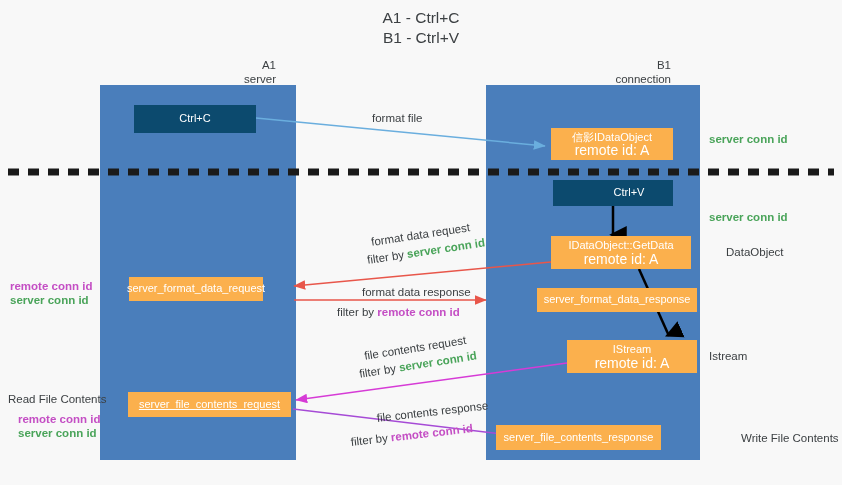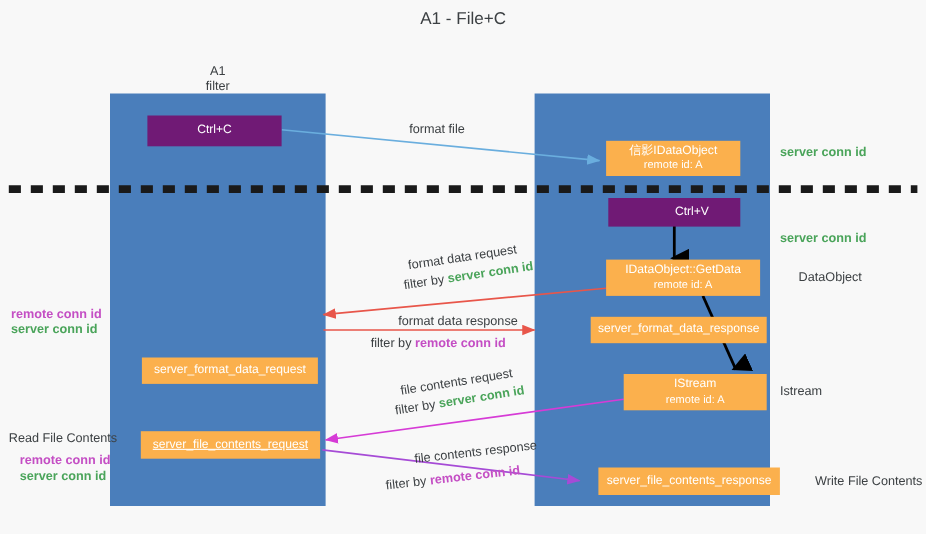--- a/index.html
+++ b/index.html
@@ -19,54 +19,59 @@
     font-size:15.5px;line-height:20px;color:#3c4043;
   }
 
   .col{
     position:absolute;background:#4a7ebb;
   }
   .col-a{left:100px;top:85px;width:196px;height:375px;}
   .col-b{left:486px;top:85px;width:214px;height:375px;}
 
   .col-head{
-    position:absolute;text-align:center;font-size:11.5px;line-height:14px;color:#3c4043;
+    position:absolute;text-align:right;font-size:11.5px;line-height:14px;color:#3c4043;
   }
 
   .node{
     position:absolute;box-sizing:border-box;
     display:flex;flex-direction:column;align-items:center;justify-content:center;
     color:#ffffff;font-size:11px;line-height:13.5px;text-align:center;
   }
-  .node.green{background:#701a75;}
+  .node.green{background:#0c4a6e;}
   .node.orange{background:#fbb04d;}
-  .node .l2{font-size:10px;text-align:right;}
+  .node .l2{font-size:14px;text-align:right;}
 
   .lbl{position:absolute;font-size:11.5px;line-height:16px;white-space:nowrap;}
   .lbl .green{color:#4aa45a;font-weight:bold;}
   .lbl .purple{color:#c44ec4;font-weight:bold;}
   .lbl.bold-green{color:#4aa45a;font-weight:bold;}
   .lbl.bold-purple{color:#c44ec4;font-weight:bold;}
   .lbl.plain{color:#3c4043;}
   .rot-a{transform:rotate(-8.5deg);transform-origin:left top;}
   .rot-c{transform:rotate(-9deg);transform-origin:left top;}
   .rot-d{transform:rotate(-6.5deg);transform-origin:left top;}
 </style>
 </head>
 <body>
 
 <div id="canvas">
 
   <div class="title">
-    <div>A1 - File+C</div>
+    <div>A1 - Ctrl+C</div>
+    <div>B1 - Ctrl+V</div>
   </div>
 
   <div class="col-head" style="left:120px;top:58px;width:156px;">
     <div>A1</div>
-    <div>filter</div>
+    <div>server</div>
+  </div>
+  <div class="col-head" style="left:515px;top:58px;width:156px;">
+    <div>B1</div>
+    <div>connection</div>
   </div>
 
   <div class="col col-a"></div>
   <div class="col col-b"></div>
 
   <svg class="layer">
     <defs>
       <marker id="ah-blue" markerWidth="9" markerHeight="9" refX="7.5" refY="3.2" orient="auto">
         <path d="M0,0 L8,3.2 L0,6.4 z" fill="#6aaede"></path>
       </marker>
@@ -117,33 +122,33 @@
   <div class="node orange" style="left:551px;top:236px;width:140px;height:33px;">
     <div>IDataObject::GetData</div>
     <div class="l2">remote id: A</div>
   </div>
 
   <div class="node orange" style="left:567px;top:340px;width:130px;height:33px;">
     <div>IStream</div>
     <div class="l2">remote id: A</div>
   </div>
 
-  <div class="node orange" style="left:129px;top:277px;width:160px;height:24px;margin-top:48px;">
+  <div class="node orange" style="left:129px;top:277px;width:134px;height:24px;">
     <div>server_format_data_request</div>
   </div>
 
   <div class="node orange" style="left:489px;top:288px;width:160px;height:24px;margin-left:48px;">
     <div>server_format_data_response</div>
   </div>
 
   <div class="node orange" style="left:128px;top:392px;width:163px;height:25px;text-decoration:underline;">
     <div>server_file_contents_request</div>
   </div>
 
-  <div class="node orange" style="left:544px;top:425px;width:165px;height:25px;">
+  <div class="node orange" style="left:496px;top:425px;width:165px;height:25px;">
     <div>server_file_contents_response</div>
   </div>
 
   <div class="lbl plain" style="left:372px;top:110px;">format file</div>
 
   <div class="lbl plain rot-a" style="left:370px;top:234px;">
     <span>format data request</span>
   </div>
   <div class="lbl rot-a" style="left:366px;top:252px;">
     <span class="plain">filter by </span><span class="green">server conn id</span>

